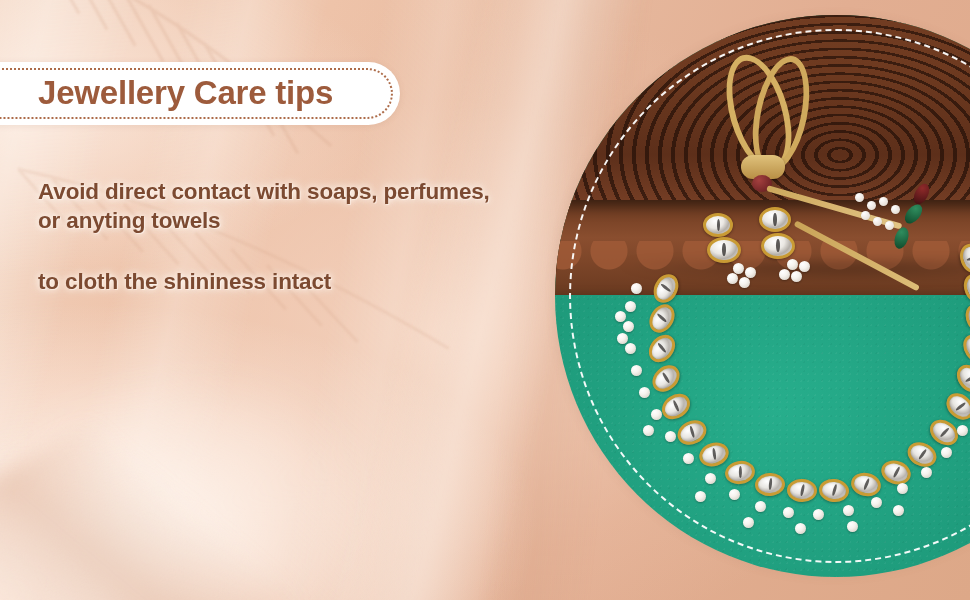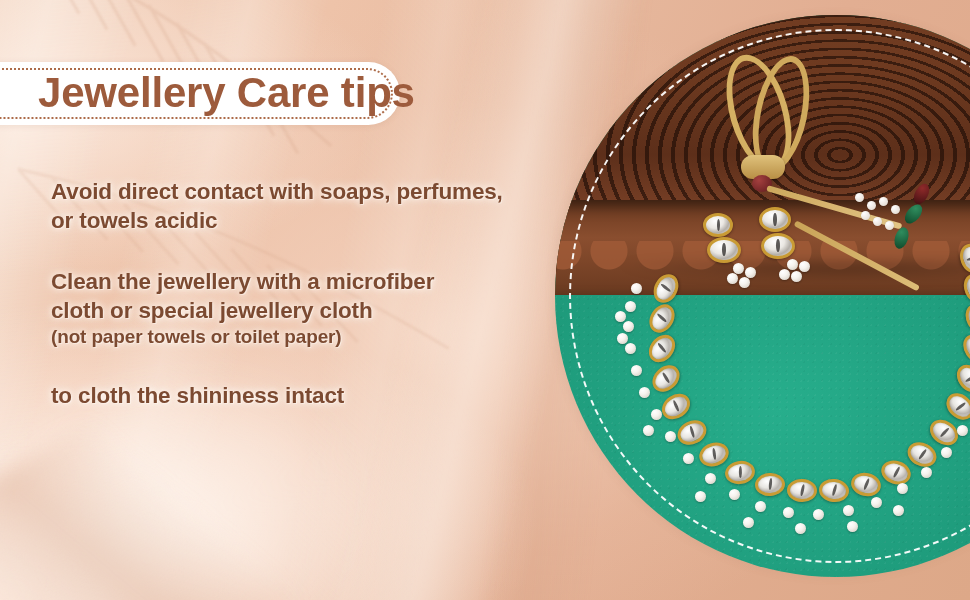--- a/index.html
+++ b/index.html
@@ -85,21 +85,21 @@
     left: 6px; top: 6px; right: 7px; bottom: 6px;
     border: 2.4px dotted #ad6c4a;
     border-left: none;
     border-radius: 0 28px 28px 0;
     pointer-events: none;
   }
   .title-text {
     position: absolute;
     left: 98px; top: 50%;
     transform: translateY(-52%);
-    font-size: 42px;
+    font-size: 33px;
     font-weight: bold;
     color: #9d5b3c;
     letter-spacing: -0.2px;
     white-space: nowrap;
   }
 
   
   .tips {
     position: absolute;
     left: 38px; top: 178px;
@@ -111,21 +111,20 @@
   .tip-line {
     font-size: 22.5px;
     font-weight: bold;
     color: #7c4a31;
     line-height: 1.27;
     letter-spacing: -0.15px;
     text-shadow:
        0 0 6px rgba(255,252,248,0.95),
        0 0 12px rgba(255,250,244,0.8),
        1px 1px 0 rgba(255,250,245,0.5);
-    margin-left: 13px;
   }
   .tip-line.small { font-size: 19px; }
 
   
   .photo-circle {
     position: absolute;
     left: 555px; top: 15px;
     width: 562px; height: 562px;
     border-radius: 50%;
     overflow: hidden;
@@ -455,28 +454,23 @@
 
   <div class="title-pill">
     <div class="title-pill-dots"></div>
     <div class="title-text">Jewellery Care tips</div>
   </div>
 
   <div class="tips">
 
     <div class="tip">
       <div class="tip-line">Avoid direct contact with soaps, perfumes,</div>
-      <div class="tip-line">or towels acidic</div>
+      <div class="tip-line">or anyting towels</div>
     </div>
 
-    <div class="tip">
-      <div class="tip-line">Clean the jewellery with a microfiber</div>
-      <div class="tip-line">cloth or special jewellery cloth</div>
-      <div class="tip-line small">(not paper towels or toilet paper)</div>
-    </div>
 
     <div class="tip">
       <div class="tip-line">to cloth the shininess intact</div>
     </div>
 
   </div>
 
 </div>
 
 </body></html>

